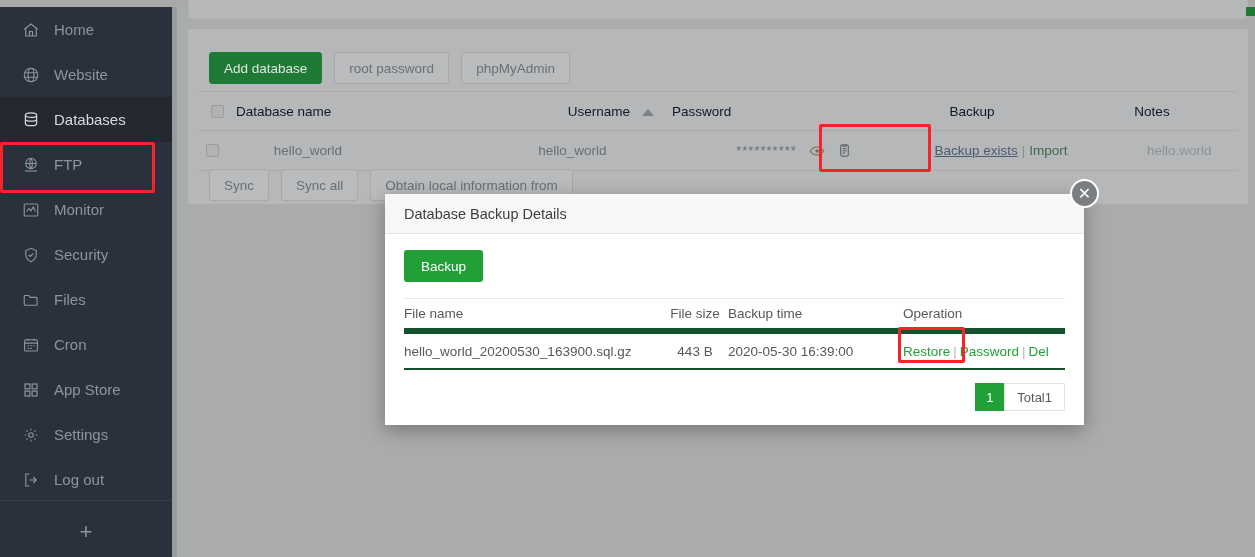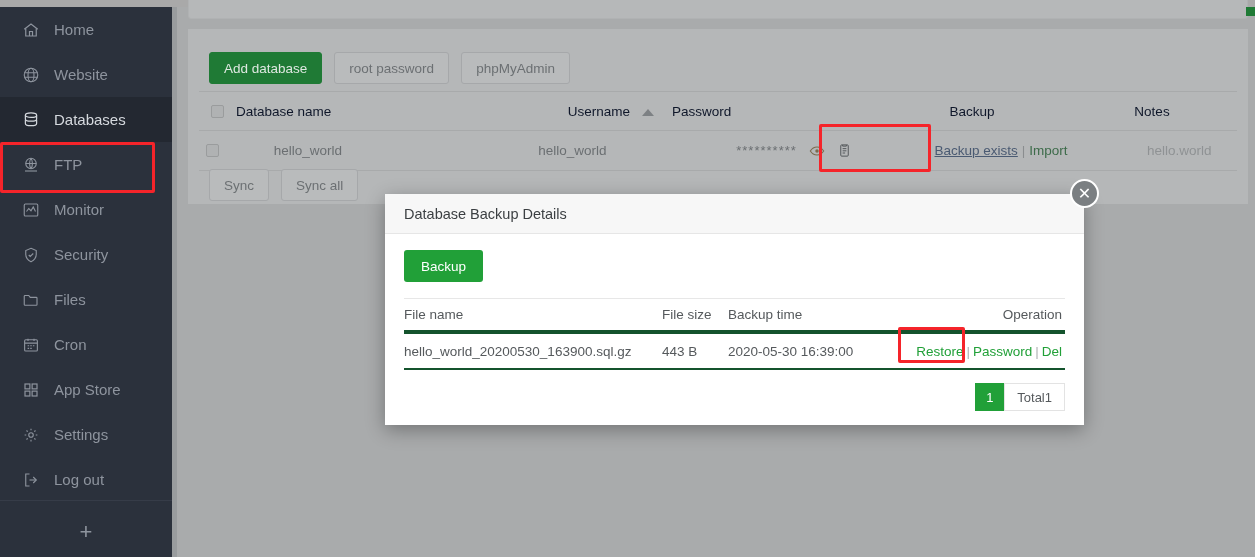--- a/index.html
+++ b/index.html
@@ -126,26 +126,26 @@
     color: #fff; font-size: 16px; line-height: 1; cursor: pointer; z-index: 35;
   }
   .modal-body { padding: 16px 19px 0 19px; }
   .btn-backup {
     display: inline-flex; align-items: center; justify-content: center;
     height: 32px; padding: 0 17px; background: #21a038; color: #fff;
     font-size: 13.5px; border-radius: 3px; cursor: pointer;
   }
   .dtable { margin-top: 16px; width: 661px; }
   .drow { display: flex; align-items: center; height: 36px; font-size: 13.5px; }
-  .dhead { border-top: 1px solid #e7e7e7; border-bottom: 4px solid #14532d; color: #55595c; }
+  .dhead { border-top: 1px solid #e7e7e7; border-bottom: 6px solid #14532d; color: #55595c; }
   .dbody { border-bottom: 2px solid #14532d; color: #55595c; }
   .d-file { width: 258px; }
-  .d-size { width: 66px; text-align: left; }
+  .d-size { width: 66px; text-align: center; }
   .d-time { width: 175px; }
-  .d-op { flex: 1; text-align: right; padding-right: 3px; }
+  .d-op { flex: 1; text-align: left; padding-right: 3px; }
   .op-link { color: #21a038; cursor: pointer; }
   .op-pipe { color: #aeb1b3; margin: 0 3px; }
   .pager { display: flex; justify-content: flex-end; margin-top: 13px; }
   .pg-num {
     width: 29px; height: 28px; background: #21a038; color: #fff;
     display: flex; align-items: center; justify-content: center;
     font-size: 13px; cursor: pointer;
   }
   .pg-total {
     height: 28px; padding: 0 12px; background: #fff; border: 1px solid #e3e3e3;
@@ -339,20 +339,21 @@
           </div>
           <div class="c-notes">
             <span class="notes-txt">hello.world</span>
           </div>
         </div>
       </div>
 
       <div class="btn-row2">
         <div class="btn btn-plain">Sync</div>
         <div class="btn btn-plain">Sync all</div>
+        <div class="btn btn-plain">Obtain local information from</div>
       </div>
     </div>
 
     <div class="green-sliver"></div>
   </div>
 
   <div class="modal">
     <div class="modal-close">✕</div>
 
     <div class="modal-head">Database Backup Details</div>

